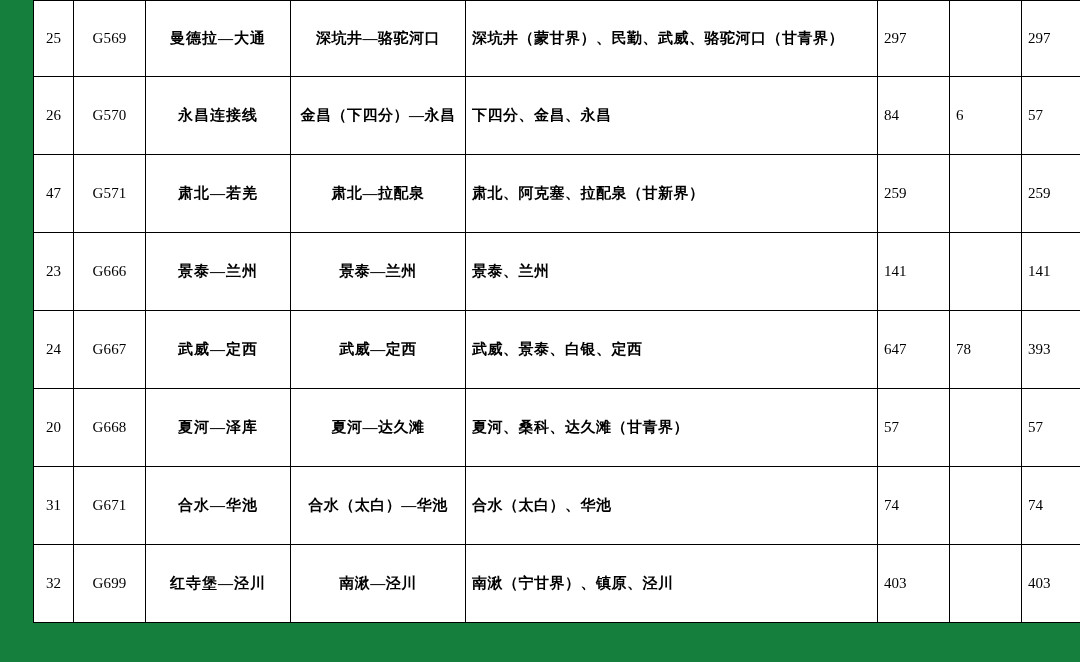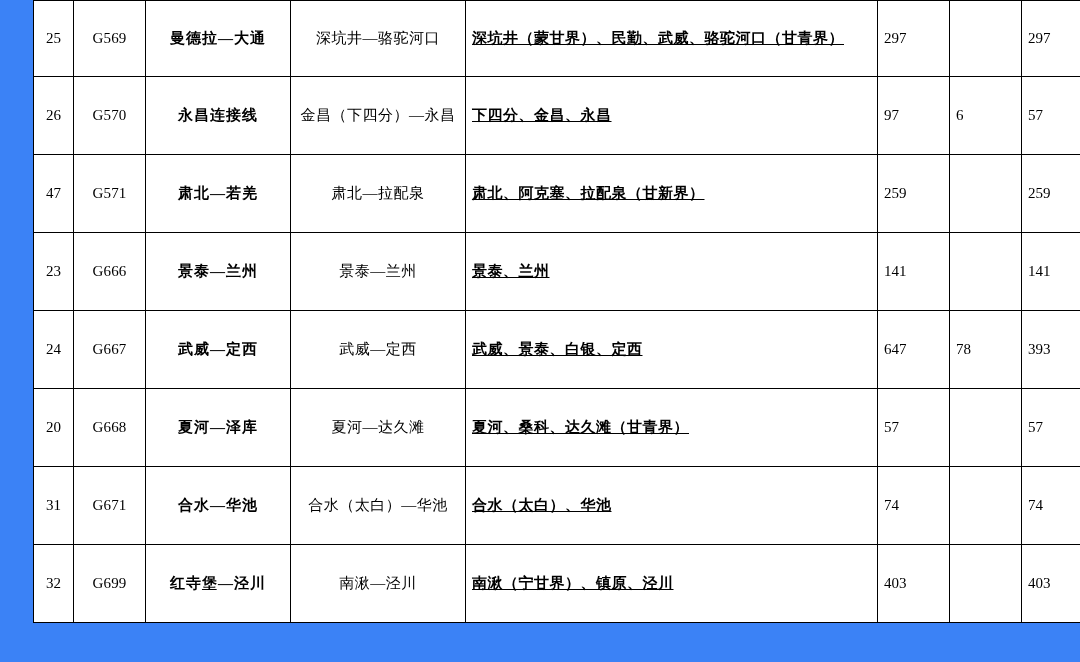--- a/index.html
+++ b/index.html
@@ -11,21 +11,21 @@
     width: 1080px;
     height: 662px;
     font-family: "Liberation Serif", "DejaVu Serif", serif;
     color: #000000;
     overflow: hidden;
   }
   .page {
     position: relative;
     width: 1080px;
     height: 662px;
-    background: #3b82f6;
+    background: #15803d;
   }
   table.road-table {
     border-collapse: collapse;
     table-layout: fixed;
     width: 1046px;
     margin-left: 33px;
     margin-top: 0px;
   }
   table.road-table td {
     border: 1px solid #000000;
@@ -42,22 +42,22 @@
   col.c-code   { width: 72px; }
   col.c-name   { width: 145px; }
   col.c-route  { width: 175px; }
   col.c-pass   { width: 412px; }
   col.c-total  { width: 72px; }
   col.c-built  { width: 72px; }
   col.c-plan   { width: 72px; }
   .cell-no     { text-align: center; font-size: 15px; }
   .cell-code   { text-align: center; font-size: 15px; letter-spacing: 0.2px; margin-top: 29px; }
   .cell-name   { text-align: center; font-weight: bold; font-size: 16px; letter-spacing: 1px; }
-  .cell-route  { text-align: center; font-weight: normal; font-size: 15px; letter-spacing: 0.5px; }
-  .cell-pass   { text-align: left; font-weight: bold; font-size: 15px; letter-spacing: 0.5px; padding-left: 10px; padding-right: 10px; text-decoration: underline; }
+  .cell-route  { text-align: center; font-weight: bold; font-size: 15px; letter-spacing: 0.5px; }
+  .cell-pass   { text-align: left; font-weight: bold; font-size: 15px; letter-spacing: 0.5px; padding-left: 10px; padding-right: 10px; }
   .cell-val    { text-align: left; font-size: 15px; }
 
   
   tr.first-row td { height: 76px; }
 </style>
 </head>
 <body>
 
 <div class="page">
   <table class="road-table">
@@ -81,21 +81,21 @@
         <td class="cell-val">297</td>
         <td class="cell-val"></td>
         <td class="cell-val">297</td>
       </tr>
       <tr>
         <td class="cell-no">26</td>
         <td class="cell-code">G570</td>
         <td class="cell-name">永昌连接线</td>
         <td class="cell-route">金昌（下四分）—永昌</td>
         <td class="cell-pass">下四分、金昌、永昌</td>
-        <td class="cell-val">97</td>
+        <td class="cell-val">84</td>
         <td class="cell-val">6</td>
         <td class="cell-val">57</td>
       </tr>
       <tr>
         <td class="cell-no">47</td>
         <td class="cell-code">G571</td>
         <td class="cell-name">肃北—若羌</td>
         <td class="cell-route">肃北—拉配泉</td>
         <td class="cell-pass">肃北、阿克塞、拉配泉（甘新界）</td>
         <td class="cell-val">259</td>

